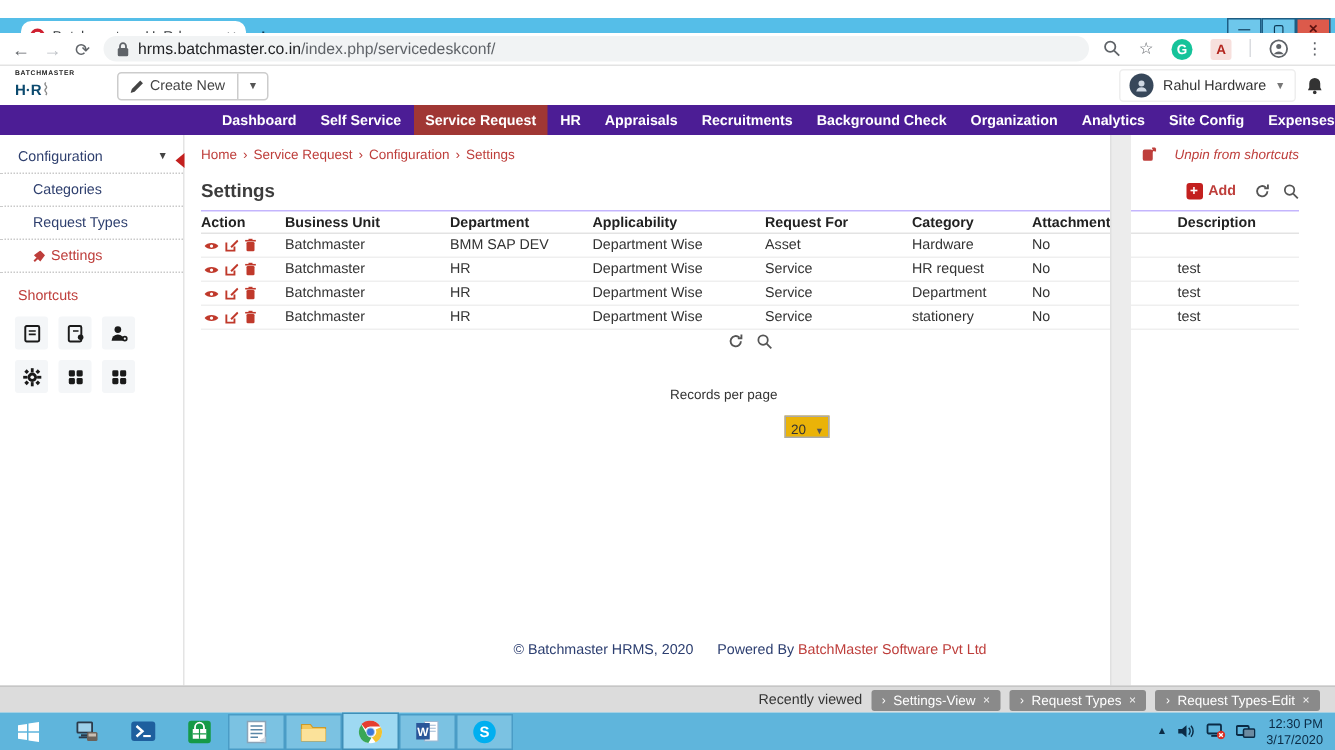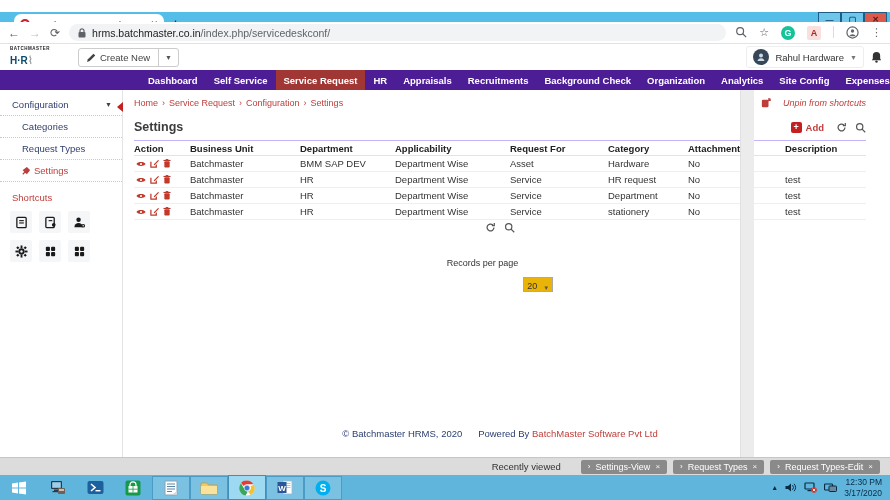--- a/index.html
+++ b/index.html
@@ -83,21 +83,21 @@
   .ctrlrow { display:flex; align-items:center; height:20px; margin-top:2px;flex-direction:column; }
   .rpp { margin:0 auto; display:flex; align-items:center; gap:5px; font-size:9px; color:#333; }
   .rpp-select { border:1px solid #aaa; width:30px; height:15px; display:flex; align-items:flex-end; justify-content:space-between; padding:0 3px; font-size:9px; color:#333; background:#eab308;margin-top:44px; }
   .rpp-caret { font-size:6px; color:#555; }
 
   .footer { position:absolute; left:0; top:338px; width:752px; text-align:center; font-size:9.5px; color:#2c3e70; }
   .footer .redlink { color:#BE3E3B; }
 
   
   #recentbar { position:absolute; top:457px; left:0; width:890px; height:18px; background:#dcdcdc; border-top:1px solid #c6c6c6; display:flex; align-items:center; justify-content:flex-end; padding-right:10px; gap:6px; }
-  .recent-label { font-size:9.5px; color:#333; margin-right:14px; }
+  .recent-label { font-size:9.5px; color:#333; margin-right:0; }
   .chip { background:#8a8a8a; color:#fff; font-size:9px; height:14px; display:flex; align-items:center; gap:5px; padding:0 7px; border-radius:2px; }
   .chip .c-arr { font-size:8px; }
   .chip .c-x { font-size:8px; opacity:.9; }
 
   
   #taskbar { position:absolute; top:475px; left:0; width:890px; height:25px; background:#5FB5DC; display:flex; align-items:center; }
   .tb-cell { width:38px; height:25px; display:flex; align-items:center; justify-content:center; }
   .tb-cell.running { border:1px solid #4a9cc6; background:rgba(255,255,255,0.18); height:24px; }
   .tb-cell.active { background:#9ed9f2; border:1px solid #3f8fb8; }
   .tray { margin-left:auto; display:flex; align-items:center; gap:7px; padding-right:8px; }

